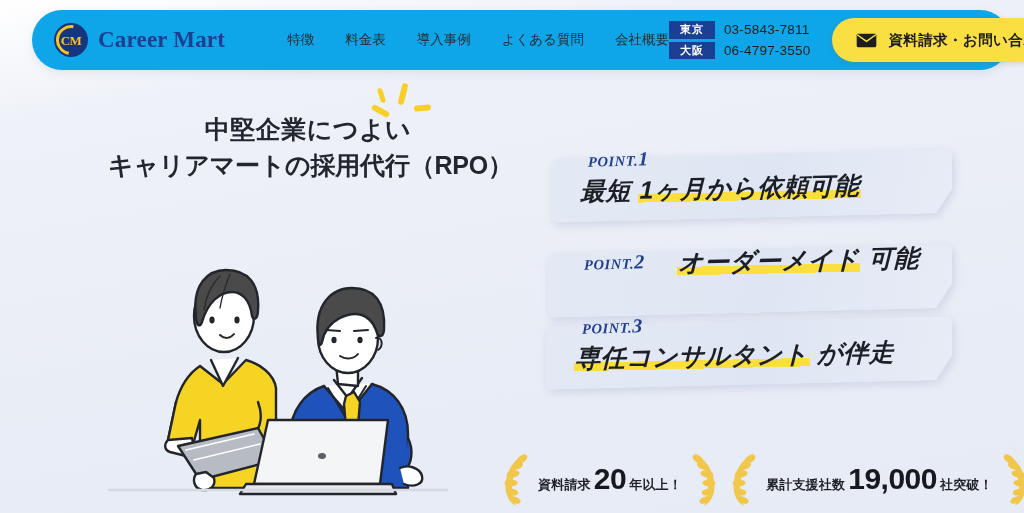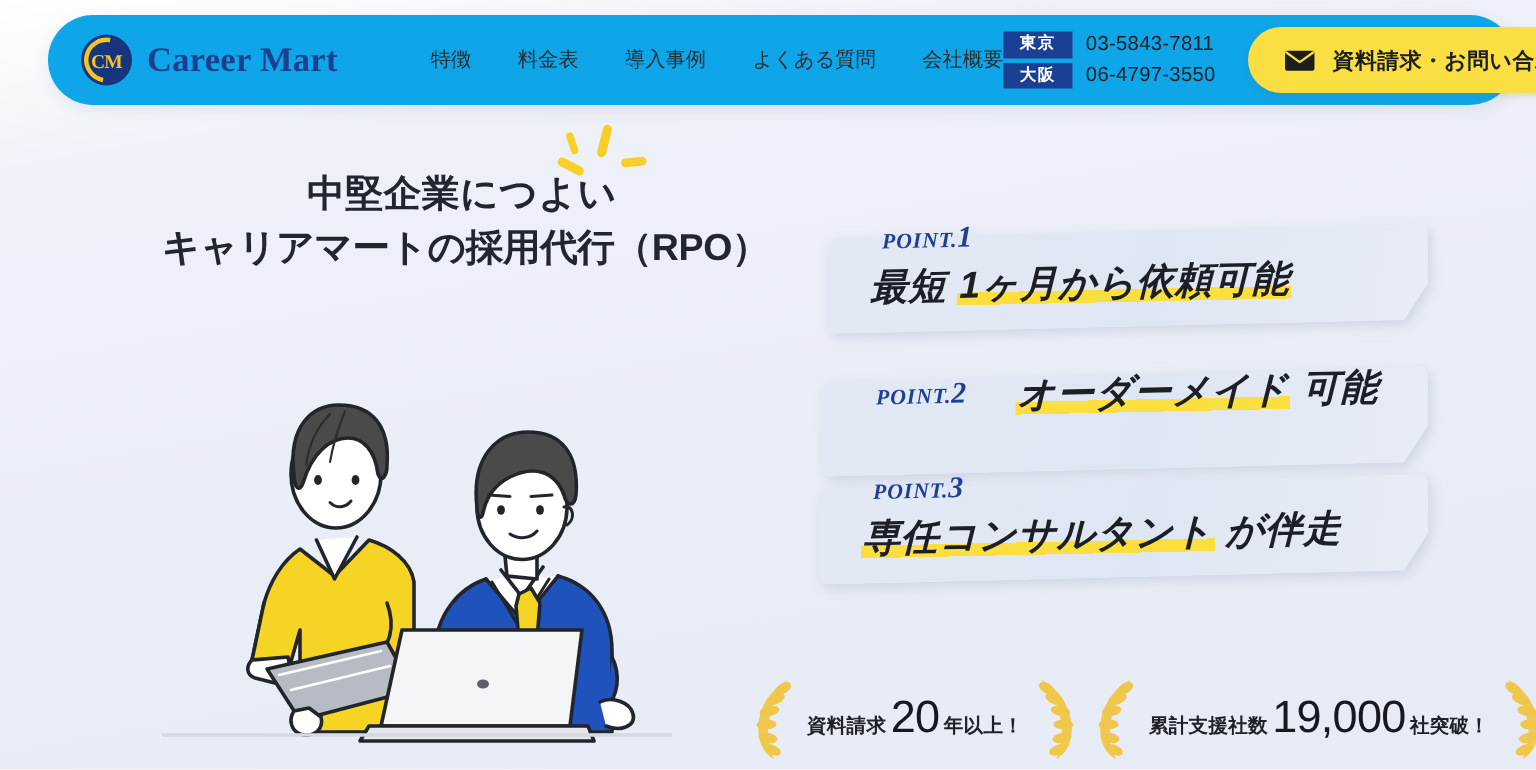--- a/index.html
+++ b/index.html
@@ -97,20 +97,21 @@
 
   .phones {
     margin-left: auto;
     display: flex;
     flex-direction: column;
     gap: 3px;
     flex: 0 0 auto;
   }
   .phone-row {
     display: flex;
+    align-items: center;
     gap: 9px;
   }
   .phone-tag {
     background: #1b3f93;
     color: #ffffff;
     font-size: 11px;
     font-weight: bold;
     padding: 2px 9px 3px;
     line-height: 1.15;
     letter-spacing: 1px;
@@ -281,21 +282,21 @@
     white-space: nowrap;
   }
   .award-small {
     font-size: 13px;
     font-weight: bold;
     color: #1f2127;
     letter-spacing: 0.2px;
   }
   .award-big {
     font-size: 30px;
-    font-weight: normal;
+    font-weight: bold;
     color: #17191f;
     letter-spacing: -0.5px;
     line-height: 1;
   }
 </style>
 </head>
 <body>
 
 <div class="header-bar">
 

